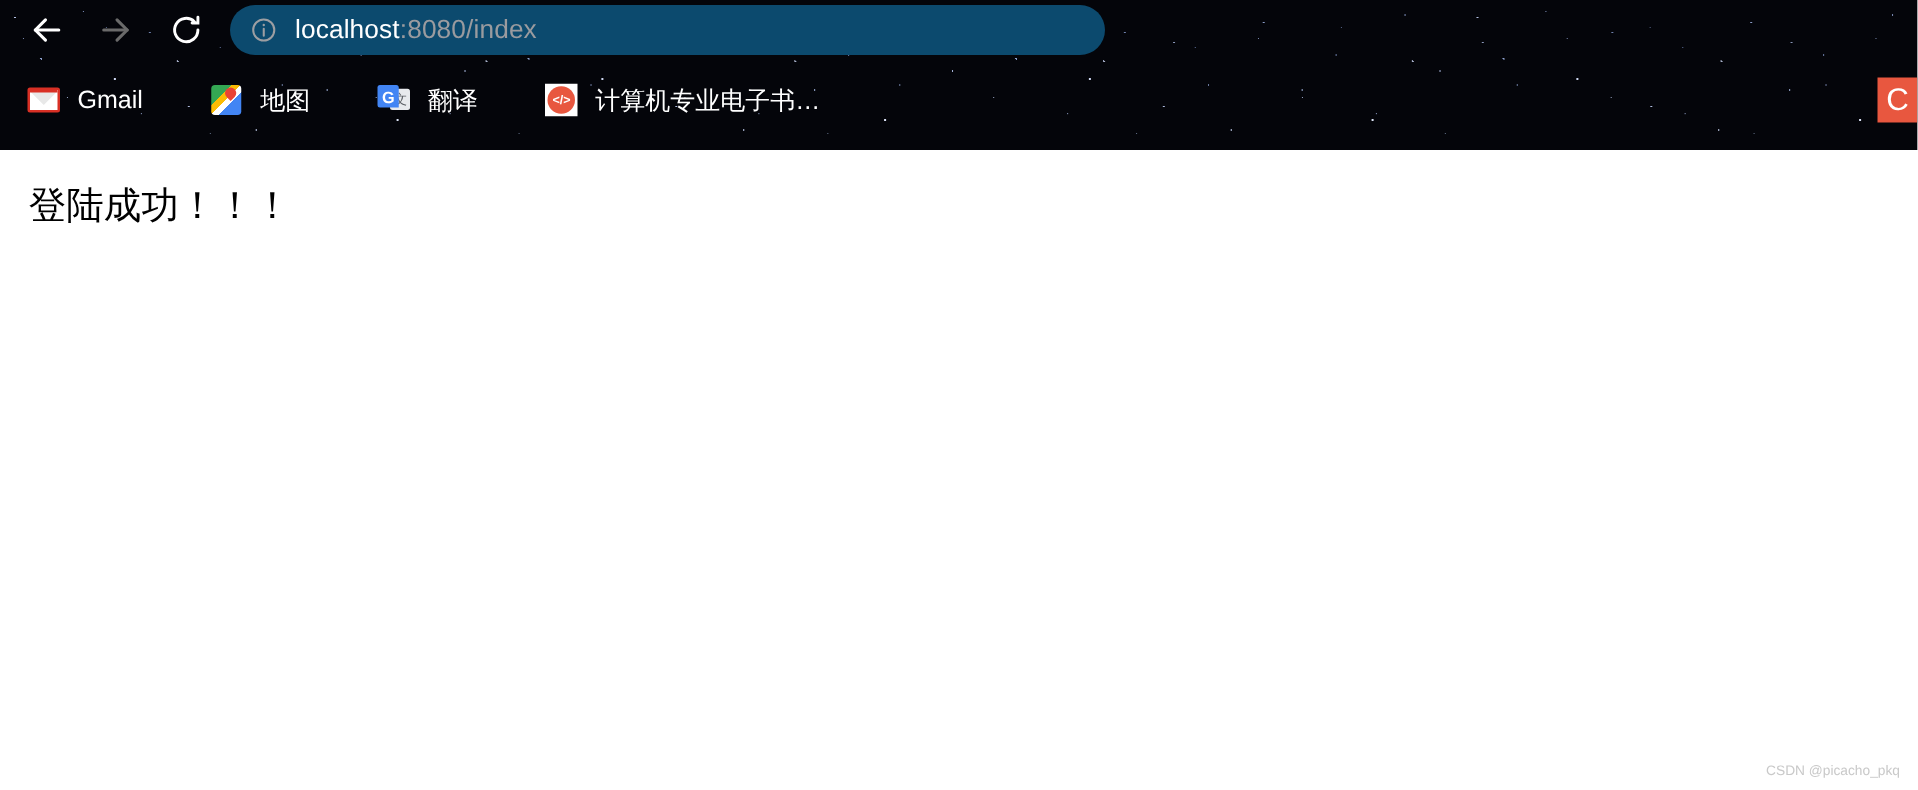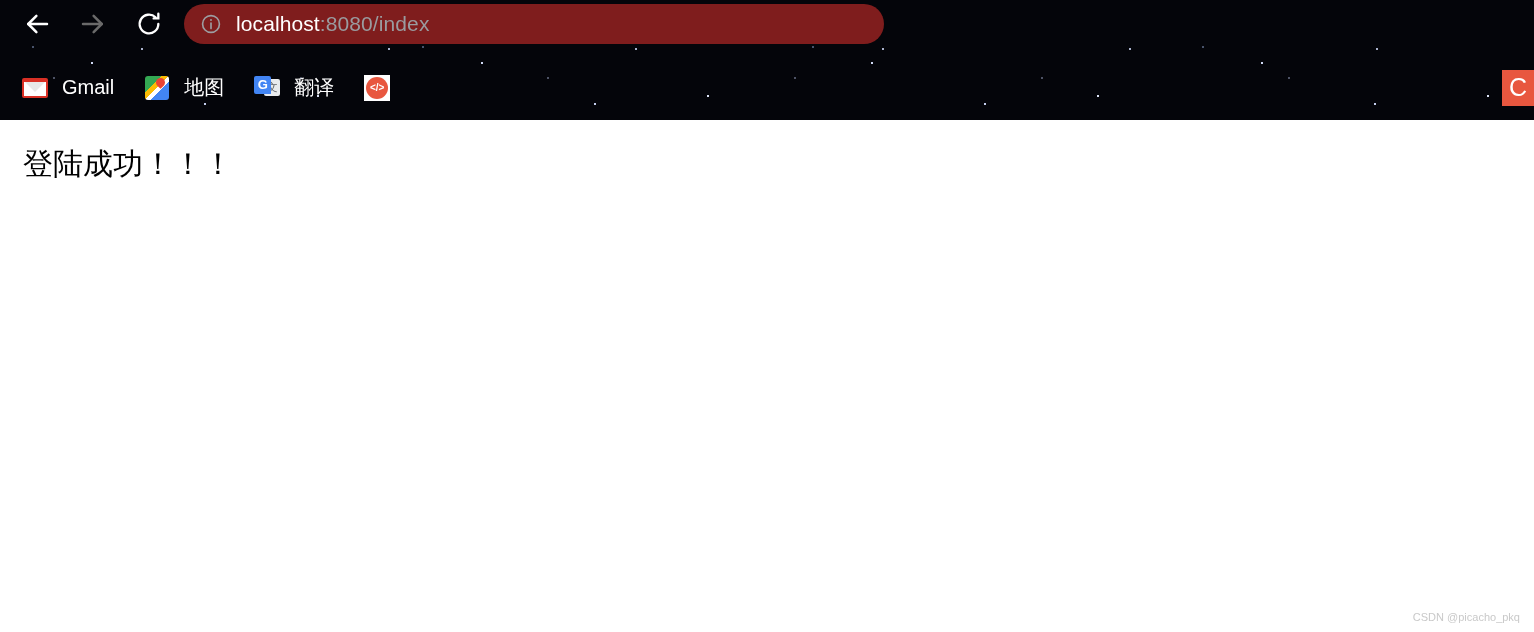--- a/index.html
+++ b/index.html
@@ -83,21 +83,21 @@
     width: 42px; height: 42px;
     display: flex; align-items: center; justify-content: center;
     border-radius: 50%;
     flex: 0 0 auto;
   }
   .nav-btn svg { display: block; }
 
   .omnibox {
     height: 40px;
     margin-left: 14px;
-    background: #7f1d1d;
+    background: #0c4a6e;
     border-radius: 20px;
     display: flex;
     align-items: center;
     padding: 0 18px 0 16px;
     min-width: 700px;
     flex: 0 0 auto;
   }
   .info-icon { flex: 0 0 auto; display:flex; align-items:center; }
   .url-text {
     margin-left: 14px;
@@ -108,22 +108,23 @@
   .url-host { color: #ffffff; }
   .url-path { color: #9a9b9f; }
 
   
   .bookmarks {
     position: absolute;
     left: 0; top: 60px;
     width: 1534px;
     height: 55px;
     display: flex;
-    align-items: center;
+    align-items: flex-start;
     padding-left: 22px;
+    gap: 24px;
   }
   .bm {
     display: flex;
     align-items: center;
     height: 40px;
     margin-right: 30px;
     border-radius: 6px;
     flex: 0 0 auto;
     max-width: 240px;
   }
@@ -374,20 +375,21 @@
             <span class="card-front">G</span>
           </span>
         </span>
         <span class="bm-label">翻译</span>
       </div>
 
       <div class="bm">
         <span class="bm-ico">
           <span class="fav-code"></span>
         </span>
+        <span class="bm-label">计算机专业电子书…</span>
       </div>
 
 
 
       <div class="bm bm-last" style="margin-left:auto;">
         <span class="fav-c">C</span>
       </div>
     </div>
   </div>
 

